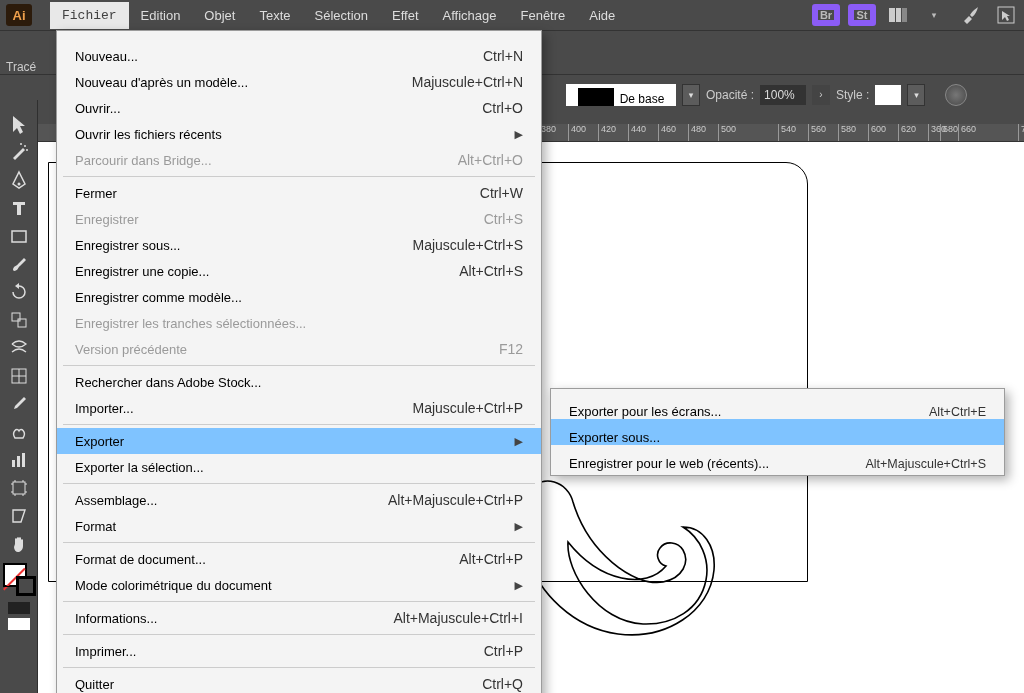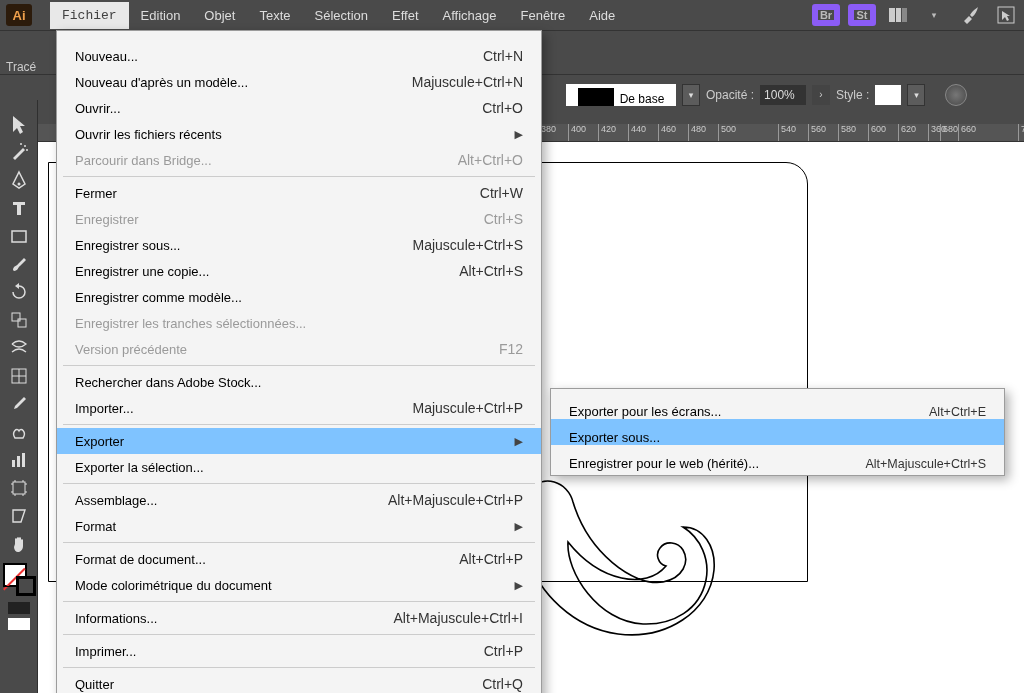--- a/index.html
+++ b/index.html
@@ -449,16 +449,16 @@
 
 <div class="submenu" id="export-submenu">
     <div class="row">
       <span>Exporter pour les écrans...</span>
       <span class="shortcut">Alt+Ctrl+E</span>
     </div>
     <div class="row highlight">
       <span>Exporter sous...</span>
     </div>
     <div class="row">
-      <span>Enregistrer pour le web (hérité)...</span>
+      <span>Enregistrer pour le web (récents)...</span>
       <span class="shortcut">Alt+Majuscule+Ctrl+S</span>
     </div>
   </div>
 
 </body></html>

